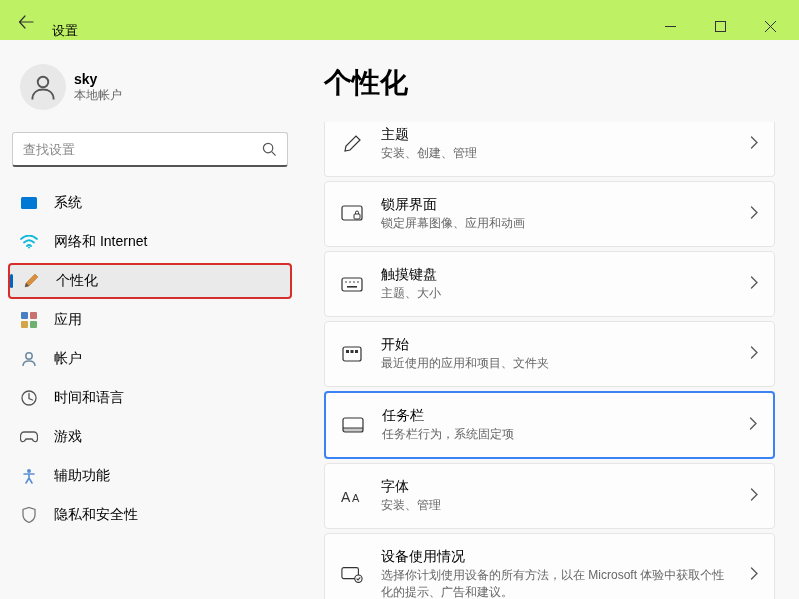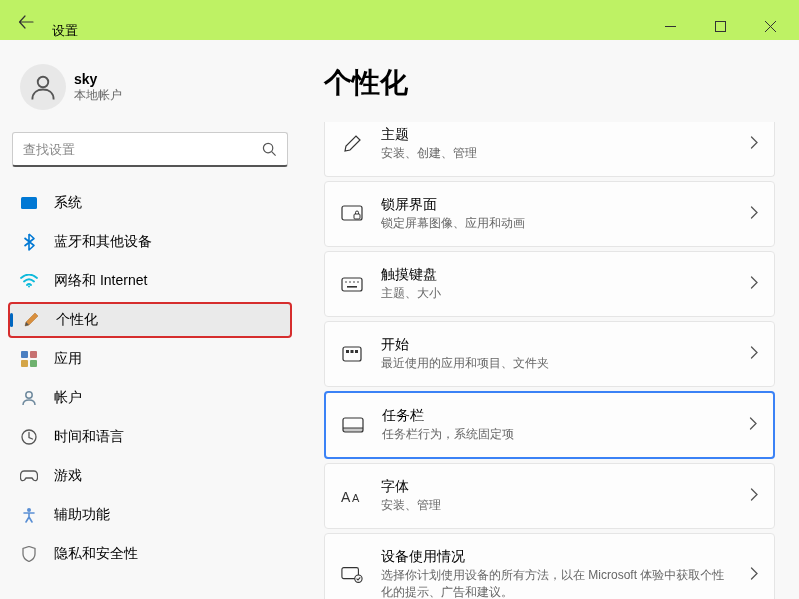--- a/index.html
+++ b/index.html
@@ -257,28 +257,20 @@
       <div class="nav-item">
         <span class="nav-icon">
           <svg width="16" height="12" viewBox="0 0 16 12">
               <rect width="16" height="12" rx="1.5" fill="#0078d4"></rect>
             </svg>
         </span>
         <span>系统</span>
       </div>
       <div class="nav-item">
         <span class="nav-icon">
-          <svg width="14" height="18" viewBox="0 0 14 18">
-              <path d="M7 1 L7 17 L12 12.5 L2.5 5 M7 1 L12 5.5 L2.5 13" stroke="#0078d4" stroke-width="1.6" fill="none" stroke-linejoin="round"></path>
-            </svg>
-        </span>
-        <span>蓝牙和其他设备</span>
-      </div>
-      <div class="nav-item">
-        <span class="nav-icon">
           <svg width="18" height="14" viewBox="0 0 18 14">
               <path d="M1 4 Q9 -3 17 4 M4 7.5 Q9 3 14 7.5 M7 11 Q9 9 11 11" stroke="#0ebadb" stroke-width="1.8" fill="none" stroke-linecap="round"></path>
               <circle cx="9" cy="12.5" r="1" fill="#0ebadb"></circle>
             </svg>
         </span>
         <span>网络和 Internet</span>
       </div>
       <div class="nav-item active highlighted">
         <span class="nav-icon">
           <svg width="16" height="16" viewBox="0 0 16 16">

